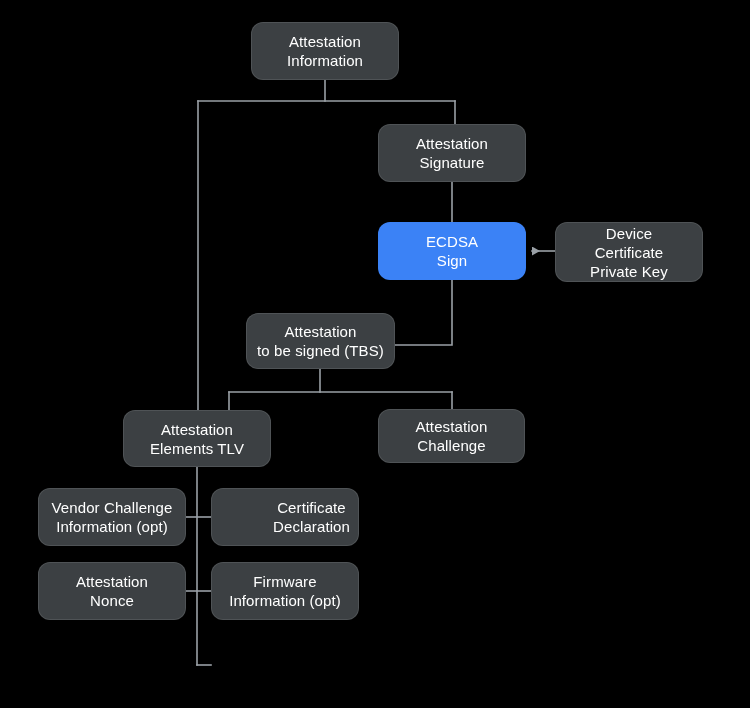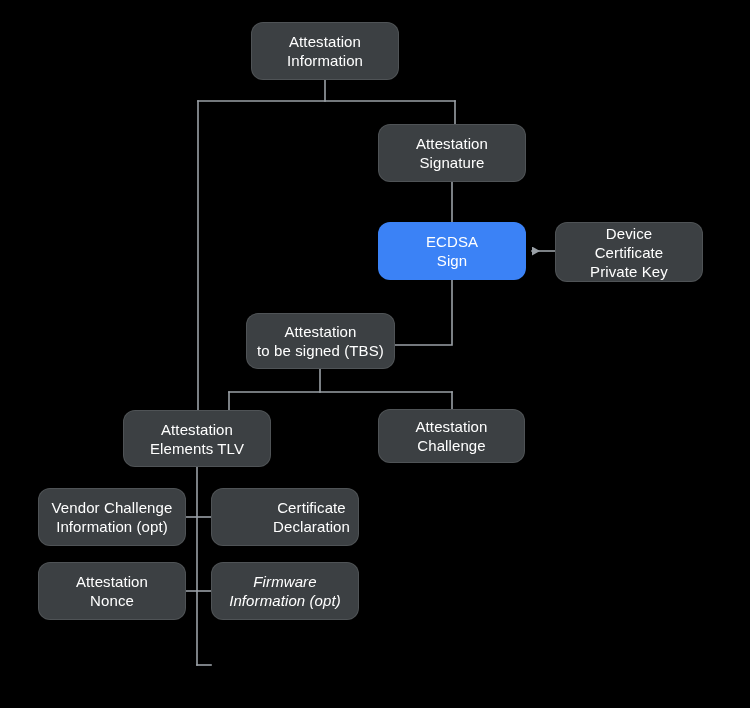--- a/index.html
+++ b/index.html
@@ -137,19 +137,19 @@
   <div class="node process" style="left:211px; top:488px; width:148px; height:58px;justify-content:flex-end;">
     <span class="node-label">Certificate
 Declaration</span>
   </div>
 
   <div class="node process" style="left:38px; top:562px; width:148px; height:58px;">
     <span class="node-label">Attestation
 Nonce</span>
   </div>
 
-  <div class="node process" style="left:211px; top:562px; width:148px; height:58px;font-style:italic;">
+  <div class="node process" style="left:211px; top:562px; width:148px; height:58px;">
     <span class="node-label">Firmware
 Information (opt)</span>
   </div>
 
 
 </div>
 
 </body></html>

